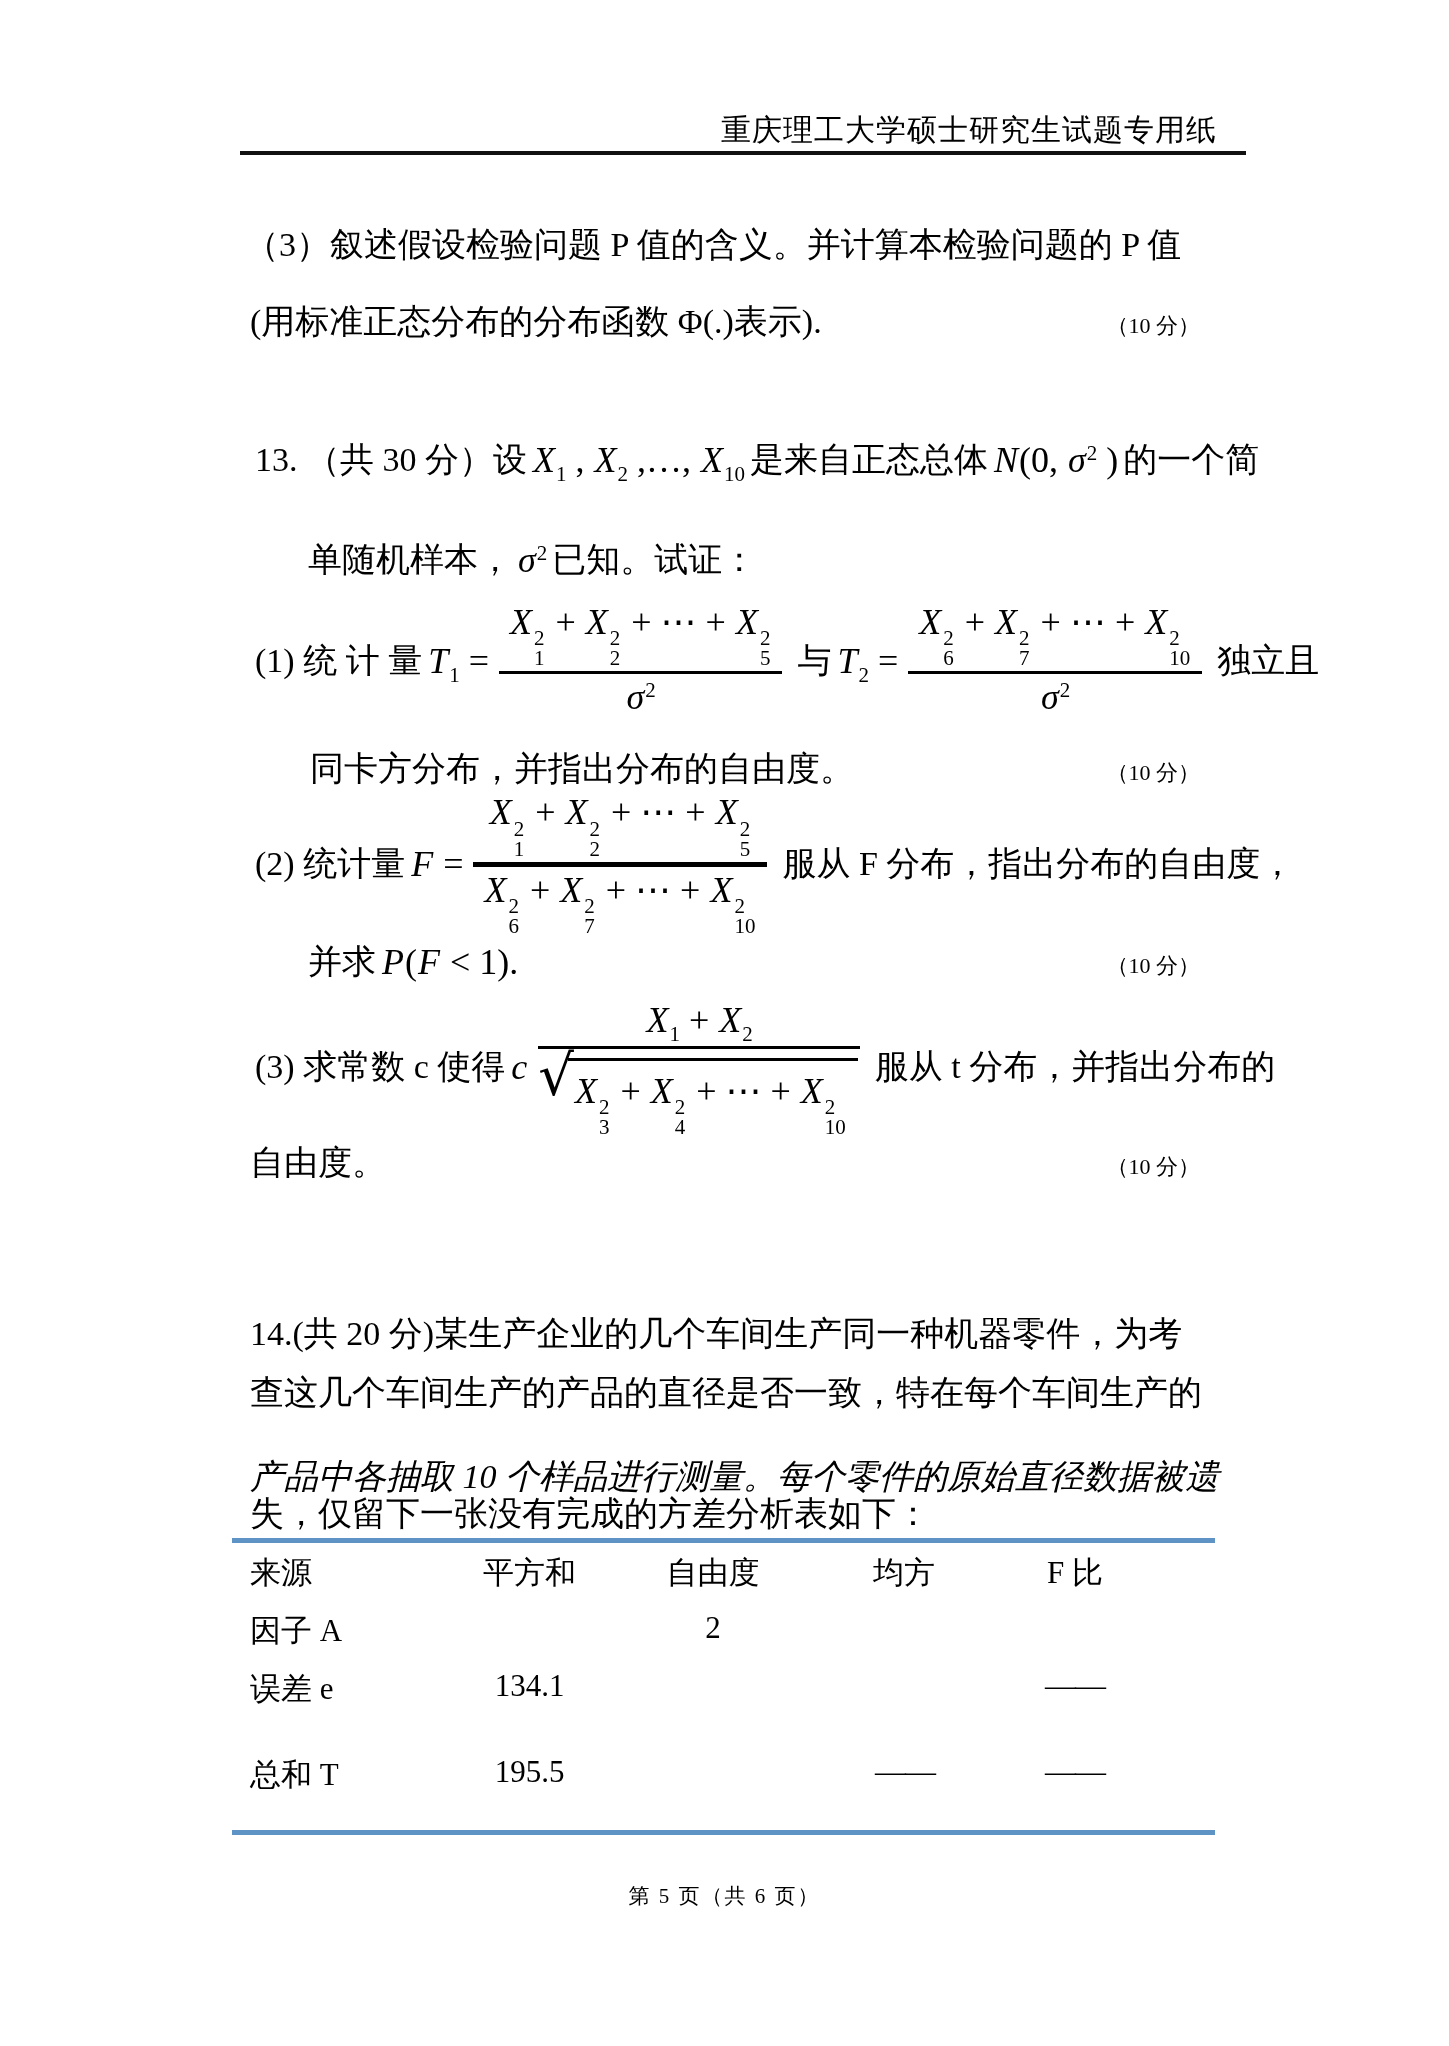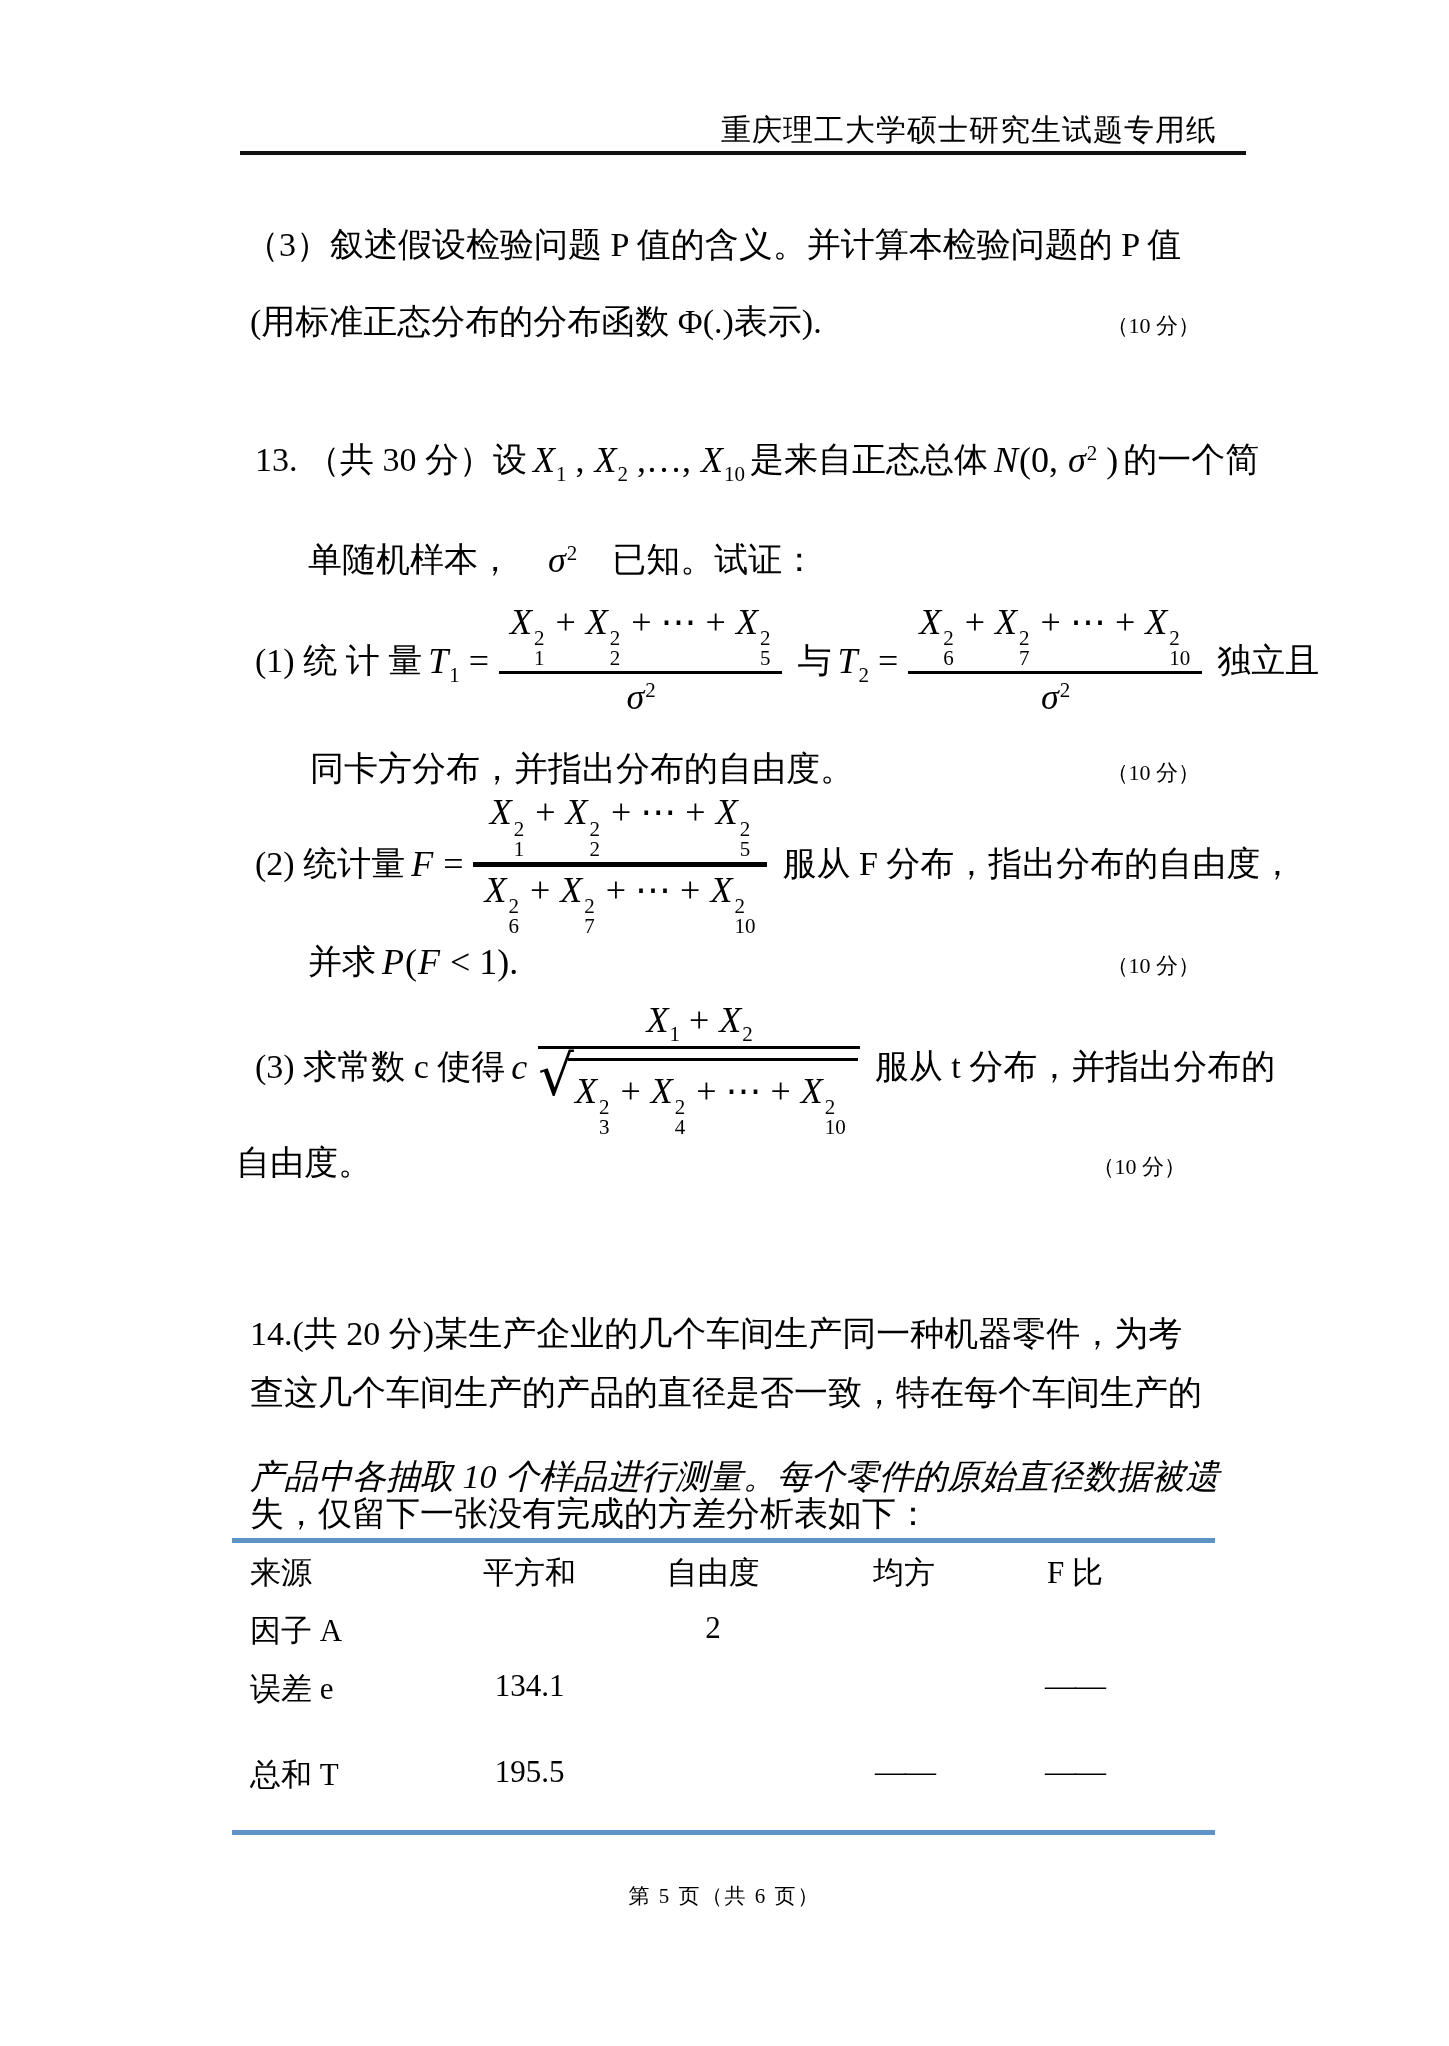--- a/index.html
+++ b/index.html
@@ -12,27 +12,27 @@
   .header-rule{top:151px;left:240px;width:1006px;height:4px;}
   .line{font-size:34px;line-height:1.25;white-space:nowrap;}
   .flexline{display:flex;justify-content:space-between;align-items:baseline;}
   .points{font-size:22px;white-space:nowrap;}
   .ind53{padding-left:53px;}
   .ind60{padding-left:60px;}
   
   .l-p3a{top:212px;left:245px;width:965px;margin-top:12px;}
   .l-p3b{top:301px;left:250px;width:950px;}
   .l-q13a{top:438px;left:250px;width:990px;}
-  .l-q13b{top:538px;left:250px;width:990px;gap:30px;}
+  .l-q13b{top:538px;left:250px;width:990px;}
   .l-f1{top:605px;left:250px;width:1000px;height:112px;}
   .l-f1c{top:748px;left:250px;width:950px;}
   .l-f2{top:808px;left:250px;width:1000px;height:112px;}
   .l-f2c{top:940px;left:250px;width:950px;}
   .l-f3{top:1005px;left:250px;width:1000px;height:124px;}
-  .l-f3c{top:1142px;left:236px;width:950px;gap:40px;}
+  .l-f3c{top:1142px;left:250px;width:950px;gap:40px;}
   .l-q14a{top:1313px;left:250px;width:990px;}
   .l-q14b{top:1372px;left:250px;width:990px;}
   .l-q14c{top:1456px;left:250px;width:990px;font-style:italic;}
   .l-q14d{top:1493px;left:250px;width:990px;}
   
   .mathline{display:flex;align-items:center;}
   .mathline .cjk{font-size:34px;margin:0 5px;white-space:pre;}
   .math{font-size:36px;white-space:pre;}
   .mv{font-style:italic;padding:0 1px;}
   .msub{font-size:21px;vertical-align:-0.45em;line-height:0;}

